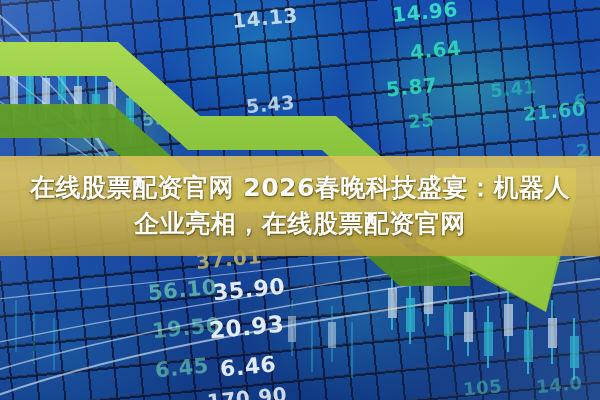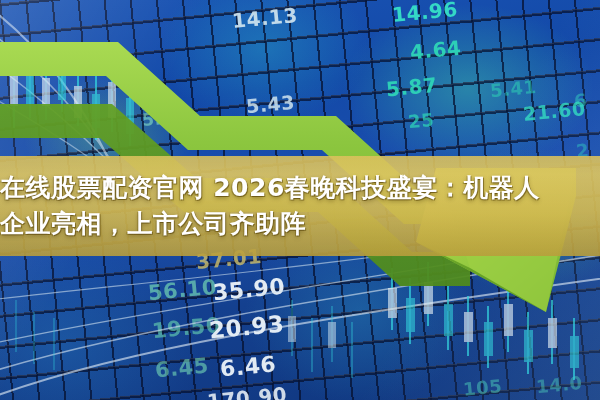--- a/index.html
+++ b/index.html
@@ -109,20 +109,21 @@
   }
 
   
   .title-wrap {
     position: absolute;
     left: 0; right: 0;
     top: 156px;
     height: 100px;
     display: flex;
     flex-direction: column;
+    align-items: center;
     justify-content: center;
     gap: 2px;
   }
   .tline {
     color: #ffffff;
     font-family: "DejaVu Sans", sans-serif;
     font-weight: 700;
     font-size: 25px;
     line-height: 34px;
     letter-spacing: .5px;
@@ -287,16 +288,16 @@
     <path d="M436,168 L576,168 L576,196 L546,312 L416,242 Z" fill="url(#gHead)"></path>
     <path d="M436,168 L576,168 L546,312 L470,268 Z" fill="#9ed044" opacity="0.65"></path>
     <path d="M416,242 L546,312 L470,268 Z" fill="#5e9a22" opacity="0.8"></path>
   </svg>
 
   <div class="band"></div>
   <div class="band-warm"></div>
 
   <div class="title-wrap">
     <div class="tline">在线股票配资官网 2026春晚科技盛宴：机器人</div>
-    <div class="tline">企业亮相，上市公司齐助阵</div>
+    <div class="tline">企业亮相，在线股票配资官网</div>
   </div>
 
 </div>
 
 </body></html>

